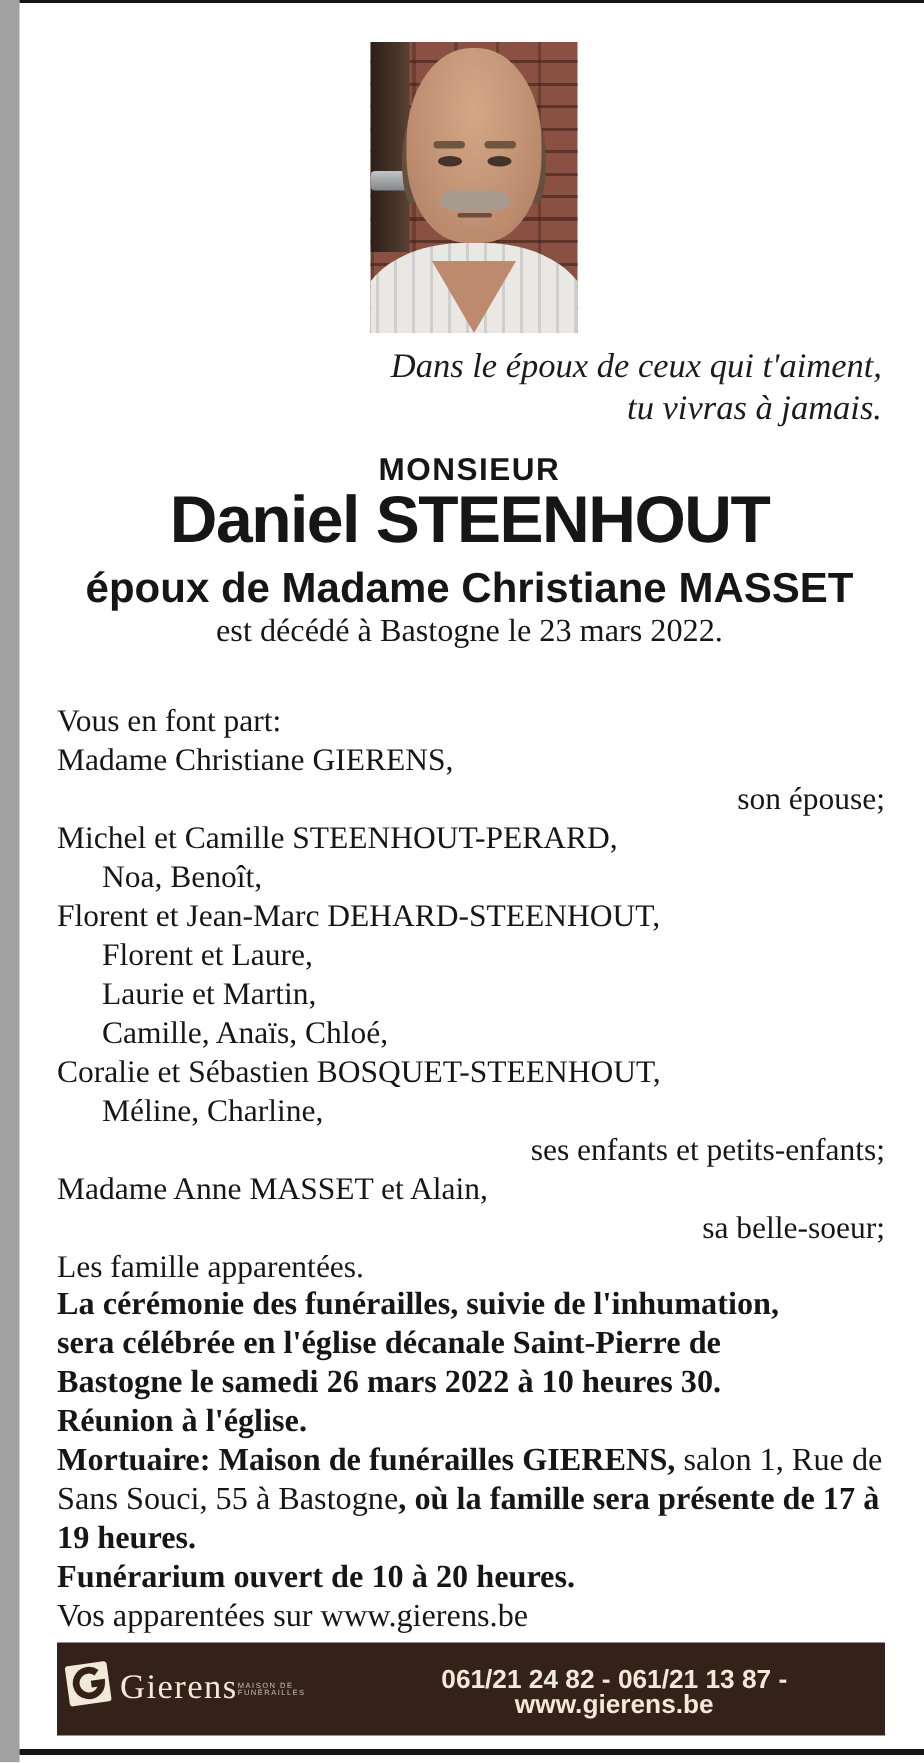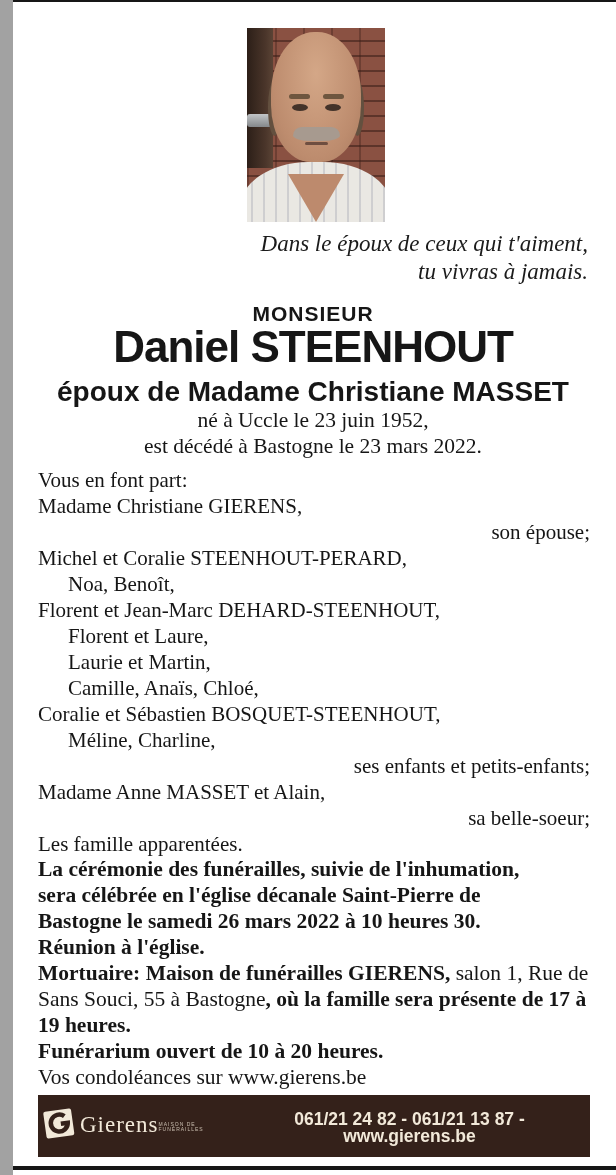--- a/index.html
+++ b/index.html
@@ -96,29 +96,28 @@
 
   <div class="quote">
     <div>Dans le époux de ceux qui t'aiment,</div>
     <div>tu vivras à jamais.</div>
   </div>
 
   <div class="monsieur">MONSIEUR</div>
   <div class="name">Daniel STEENHOUT</div>
   <div class="epoux">époux de Madame Christiane MASSET</div>
   <div class="dates">
-    <div>né à Uccle le 23 juin 1952,</div>
     <div>est décédé à Bastogne le 23 mars 2022.</div>
   </div>
 
   <div class="family">
     <div class="fl">Vous en font part:</div>
     <div class="fl">Madame Christiane GIERENS,</div>
     <div class="fl right">son épouse;</div>
-    <div class="fl">Michel et Coralie STEENHOUT-PERARD,</div>
+    <div class="fl">Michel et Camille STEENHOUT-PERARD,</div>
     <div class="fl indent">Noa, Benoît,</div>
     <div class="fl">Florent et Jean-Marc DEHARD-STEENHOUT,</div>
     <div class="fl indent">Florent et Laure,</div>
     <div class="fl indent">Laurie et Martin,</div>
     <div class="fl indent">Camille, Anaïs, Chloé,</div>
     <div class="fl">Coralie et Sébastien BOSQUET-STEENHOUT,</div>
     <div class="fl indent">Méline, Charline,</div>
     <div class="fl right">ses enfants et petits-enfants;</div>
     <div class="fl">Madame Anne MASSET et Alain,</div>
     <div class="fl right">sa belle-soeur;</div>
@@ -127,21 +126,21 @@
 
   <div class="announce">
     <p class="b">
       <span>La cérémonie des funérailles, suivie de l'inhumation,</span><br>
       <span>sera célébrée en l'église décanale Saint-Pierre de</span><br>
       <span>Bastogne le samedi 26 mars 2022 à 10 heures 30.</span><br>
       <span>Réunion à l'église.</span>
     </p>
     <p><span class="b">Mortuaire: Maison de funérailles GIERENS,</span><span> salon 1, Rue de Sans Souci, 55 à Bastogne</span><span class="b">, où la famille sera présente de 17 à 19 heures.</span></p>
     <p class="b">Funérarium ouvert de 10 à 20 heures.</p>
-    <p>Vos condoléances sur www.gierens.be</p>
+    <p>Vos apparentées sur www.gierens.be</p>
   </div>
 
   <div class="banner" style="background: rgb(52, 33, 26); color: rgb(242, 233, 217);">
     <div class="logo-block">
       <span>
         <svg width="42" height="34" viewBox="0 0 42 34" aria-hidden="true">
           <g transform="rotate(-8 21 17)">
             <rect x="7" y="2" width="28" height="27" rx="2" fill="#f2e9d9"></rect>
             <path d="M27.5 9 a8.5 8.5 0 1 0 2.5 7 l-7 0" fill="none" stroke="#34211a" stroke-width="4.5"></path>
           </g>

